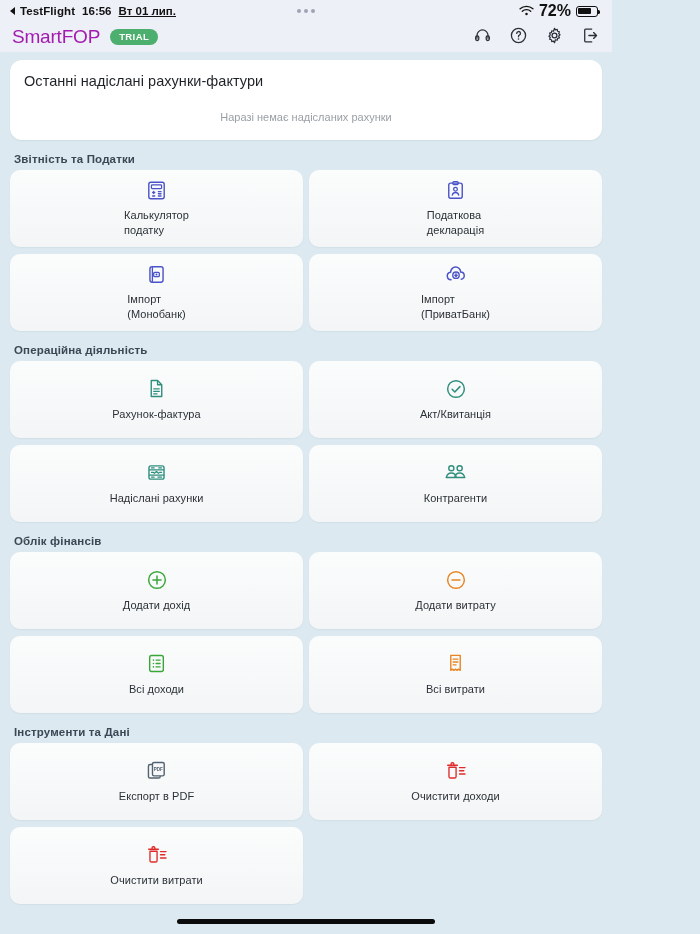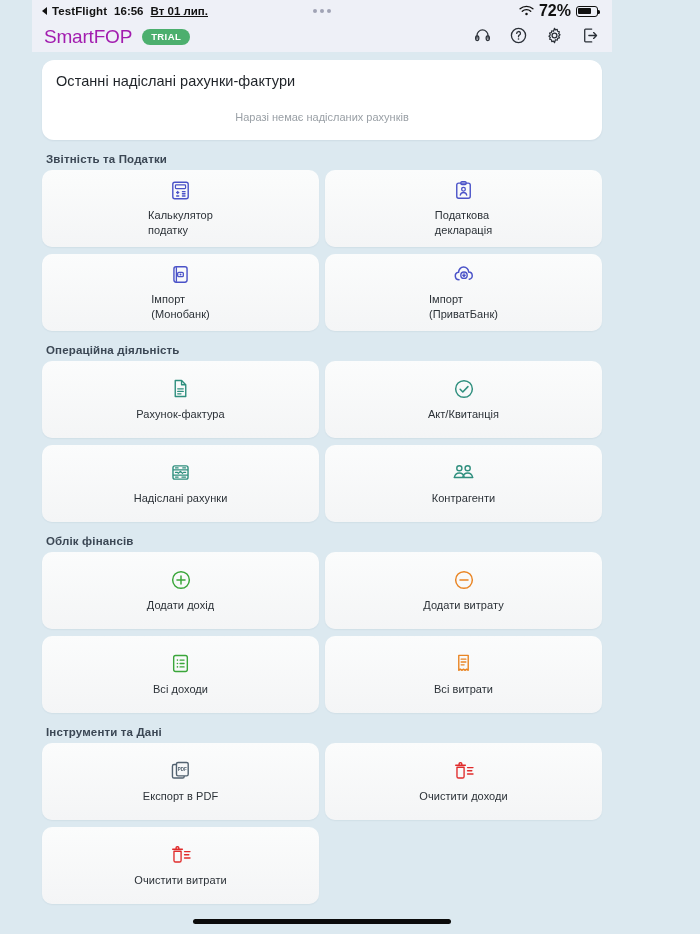--- a/index.html
+++ b/index.html
@@ -17,21 +17,20 @@
     -webkit-font-smoothing: antialiased;
   }
 
   .screen {
     width: 612px;
     height: 934px;
     position: relative;
     display: flex;
     flex-direction: column;
     background: #dce9f0;
-    padding-left: 32px;
   }
 
   
   .statusbar {
     height: 22px;
     background: #eef0f7;
     display: flex;
     align-items: center;
     padding: 0 14px 0 10px;
     font-size: 11.5px;
@@ -281,21 +280,21 @@
         </svg>
       </span>
 
     </div>
   </div>
 
   <div class="content">
 
     <div class="recent-card">
       <div class="recent-title">Останні надіслані рахунки-фактури</div>
-      <div class="recent-empty">Наразі немає надісланих рахунків</div>
+      <div class="recent-empty">Наразі немає надісланих рахунки</div>
     </div>
 
     <div class="section-title">Звітність та Податки</div>
     <div class="grid">
 
       <div class="tile">
         <span class="ic">
           <svg width="21" height="21" viewBox="0 0 24 24" fill="none">
             <rect x="3.2" y="2.6" width="17.6" height="18.8" rx="2.3" stroke="#4a52c8" stroke-width="1.6"></rect>
             <rect x="6.2" y="5.6" width="11.6" height="4.2" rx="1" stroke="#4a52c8" stroke-width="1.4"></rect>

